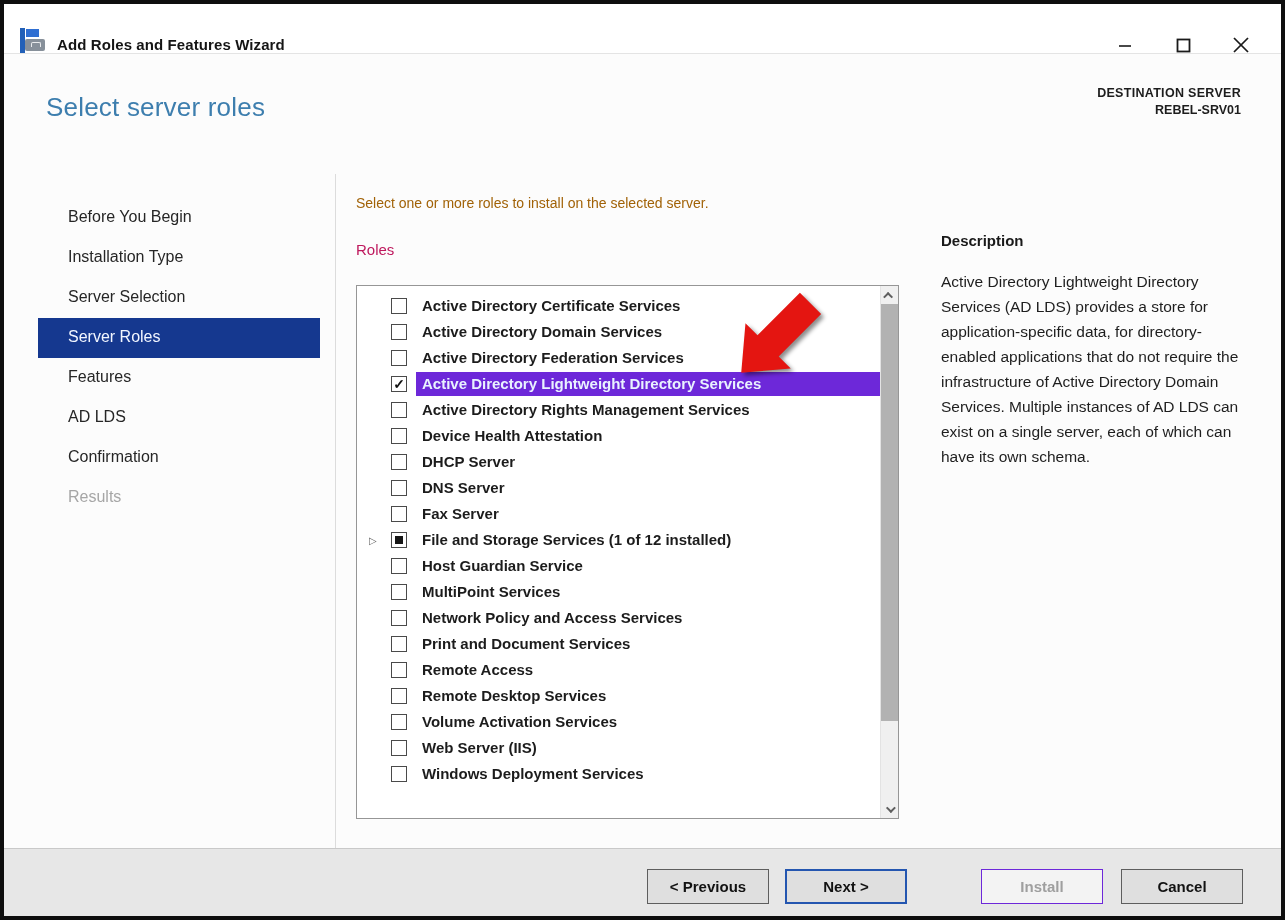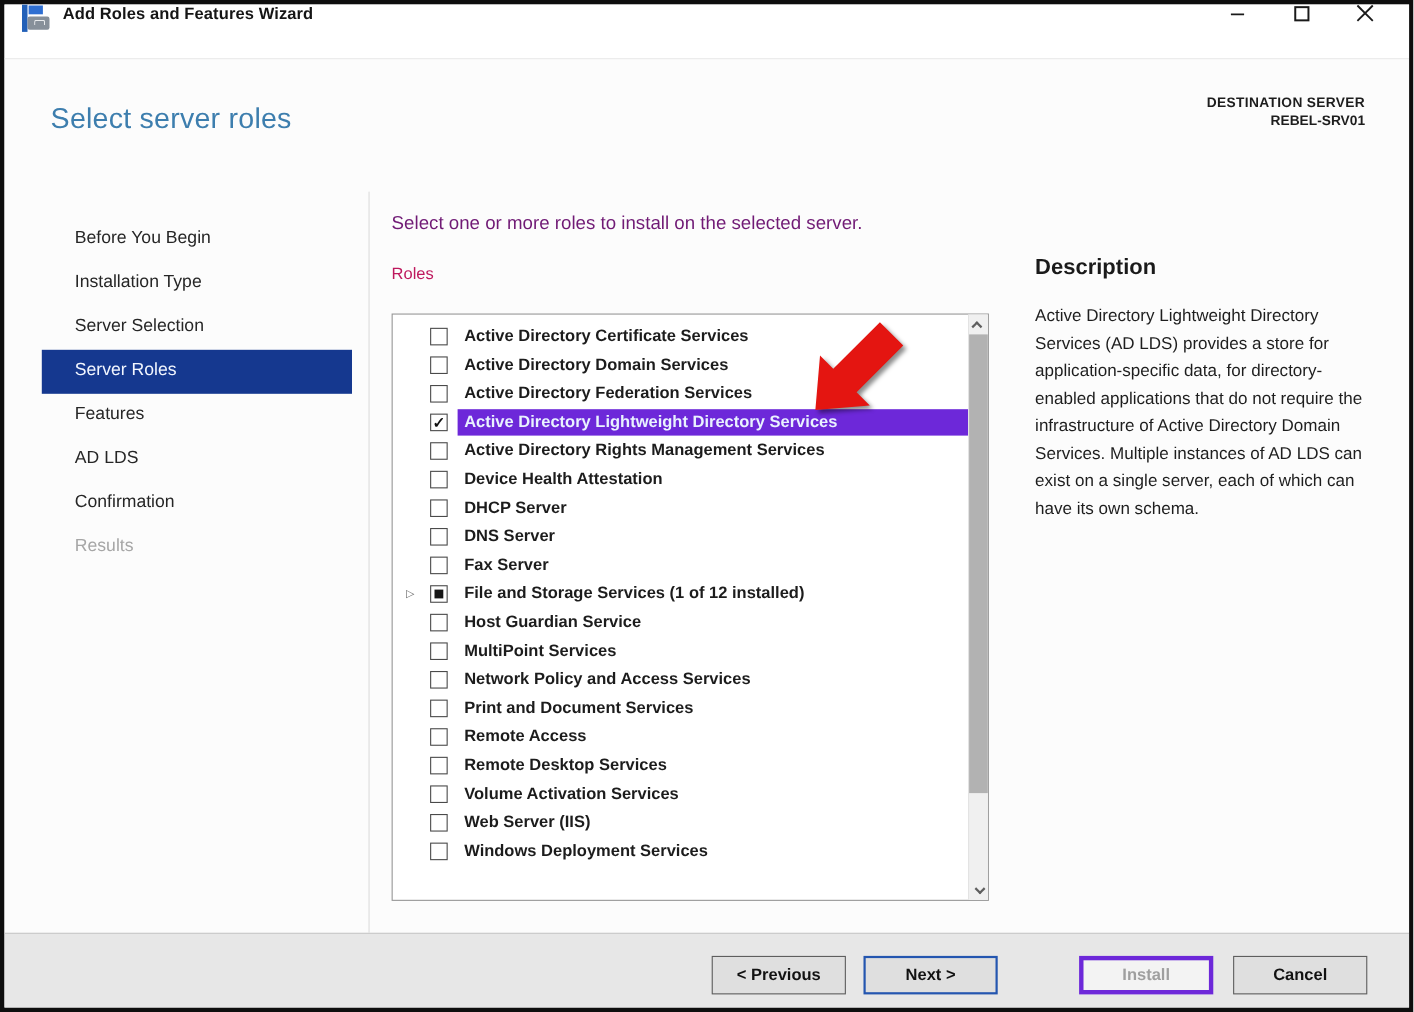--- a/index.html
+++ b/index.html
@@ -1,20 +1,20 @@
 <!DOCTYPE html>
 <html><head>
 <meta charset="utf-8">
 <style>
   * { margin:0; padding:0; box-sizing:border-box; }
   body { background:#ffffff; font-family:"Liberation Sans", sans-serif; }
   .frame { position:relative; width:1285px; height:920px; border:4px solid #0e0e0e; background:#fdfdfd; overflow:hidden; }
 
   
-  .titlebar { height:50px; background:#ffffff; border-bottom:1px solid #e4e4e4; display:flex; align-items:flex-start; padding:0 14px 0 16px; }
+  .titlebar { height:50px; background:#ffffff; border-bottom:1px solid #e4e4e4; display:flex; align-items:flex-end; padding:0 14px 0 16px; }
   .app-icon { position:relative; width:27px; height:25px; margin-right:10px; flex:0 0 auto; }
   .app-icon .pole { position:absolute; left:0; top:0; width:5px; height:25px; background:#2260b8; }
   .app-icon .flag { position:absolute; left:6px; top:1px; width:13px; height:8px; background:#2f6fd2; }
   .app-icon .box  { position:absolute; left:5px; top:11px; width:20px; height:12px; background:#87909a; border-radius:2px; }
   .app-icon .box::after { content:""; position:absolute; left:6px; top:3px; width:8px; height:4px; border:1.5px solid #e8eaec; border-bottom:none; border-radius:2px 2px 0 0; }
   .title-text { font-size:15px; font-weight:700; color:#151515; letter-spacing:.1px; }
   .win-controls { margin-left:auto; display:flex; align-items:center; gap:42px; padding-right:18px; }
   .win-btn { width:16px; height:16px; display:flex; align-items:center; justify-content:center; cursor:default; }
 
   
@@ -26,21 +26,21 @@
 
   
   .body { display:flex; height:674px; background:#fcfcfc; }
   .sidebar { width:332px; flex:0 0 auto; padding:24px 0 0 34px; border-right:1px solid #dcdcdc; }
   .nav-item { width:282px; height:40px; line-height:38px; padding-left:30px; font-size:16px; color:#262626; cursor:pointer; }
   .nav-item.selected { background:#15388f; color:#f2f6ff; }
   .nav-item.disabled { color:#a6a6a6; cursor:default; }
 
   .content { flex:1; display:flex; padding:19px 0 0 20px; }
   .roles-col { width:543px; flex:0 0 auto; }
-  .instruction { font-size:17px; color:#701a75; line-height:20px; margin-bottom:28px; }
+  .instruction { font-size:14px; color:#a16207; line-height:20px; margin-bottom:28px; }
   .roles-label { font-size:15px; font-weight:400; color:#be185d; margin-bottom:27px; }
 
   .listbox { position:relative; width:543px; height:534px; border:1px solid #969696; background:#ffffff; display:flex; }
   .list-items { flex:1; padding-top:7px; overflow:hidden; }
   .role-row { display:flex; align-items:center; height:26px; padding-left:10px; }
   .expander { width:24px; font-size:10px; color:#666; text-align:left; padding-left:2px; flex:0 0 auto; }
   .checkbox { position:relative; width:16px; height:16px; border:1px solid #4a4a4a; background:#fff; flex:0 0 auto; margin-right:9px; font-size:14px; font-weight:700; color:#111; line-height:14px; text-align:center; }
   .checkbox .inner-sq { position:absolute; left:3px; top:3px; width:8px; height:8px; background:#161616; }
   .role-label { flex:1; font-size:15px; font-weight:700; color:#1c1c1c; line-height:24px; padding-left:6px; white-space:nowrap; overflow:hidden; }
   .role-label.selected { background:#6d28d9; color:#e9f2ff; }
@@ -48,32 +48,32 @@
   
   .scrollbar { width:18px; flex:0 0 auto; background:#f0f0f0; border-left:1px solid #e3e3e3; display:flex; flex-direction:column; }
   .sb-btn { height:18px; display:flex; align-items:center; justify-content:center; background:#f0f0f0; }
   .chev { width:7px; height:7px; border-left:2px solid #5f5f5f; border-top:2px solid #5f5f5f; }
   .chev.up { transform:rotate(45deg) translateY(2px); }
   .chev.down { transform:rotate(225deg) translateY(2px); }
   .sb-track { flex:1; position:relative; }
   .sb-thumb { position:absolute; top:0; left:0; right:0; height:84%; background:#b2b2b2; }
 
   .desc-col { width:308px; margin-left:42px; padding-top:39px; }
-  .desc-title { font-size:20px; font-weight:700; color:#1a1a1a; margin-bottom:20px; }
+  .desc-title { font-size:15px; font-weight:700; color:#1a1a1a; margin-bottom:20px; }
   .desc-text { font-size:15.5px; color:#1e1e1e; line-height:25px; }
 
   
   .arrow-wrap { position:absolute; left:714px; top:272px; width:120px; height:120px; pointer-events:none; filter:drop-shadow(3px 3px 2px rgba(0,0,0,.45)); }
 
   
   .footer { height:68px; background:#e7e7e7; border-top:1px solid #c9c9c9; display:flex; align-items:center; justify-content:flex-end; padding:12px 38px 4px 0; }
   .btn { width:122px; height:35px; font-family:"Liberation Sans",sans-serif; font-size:15px; font-weight:700; color:#121212; background:#dfdfdf; border:1px solid #5e5e5e; cursor:pointer; }
   .btn-previous { margin-right:16px; }
   .btn-next { margin-right:74px; border:2px solid #2456b0; background:#dfdfdf; }
-  .btn-install { margin-right:18px; background:#f3f3f3; border:4px solid #6d28d9; color:#9f9f9f; cursor:default; }
+  .btn-install { margin-right:18px; background:#f3f3f3; border:1px solid #6d28d9; color:#9f9f9f; cursor:default; }
 </style>
 </head>
 <body>
 
 <div class="frame">
 
   <div class="titlebar">
     <div class="app-icon">
       <div class="pole"></div>
         <div class="flag"></div>

